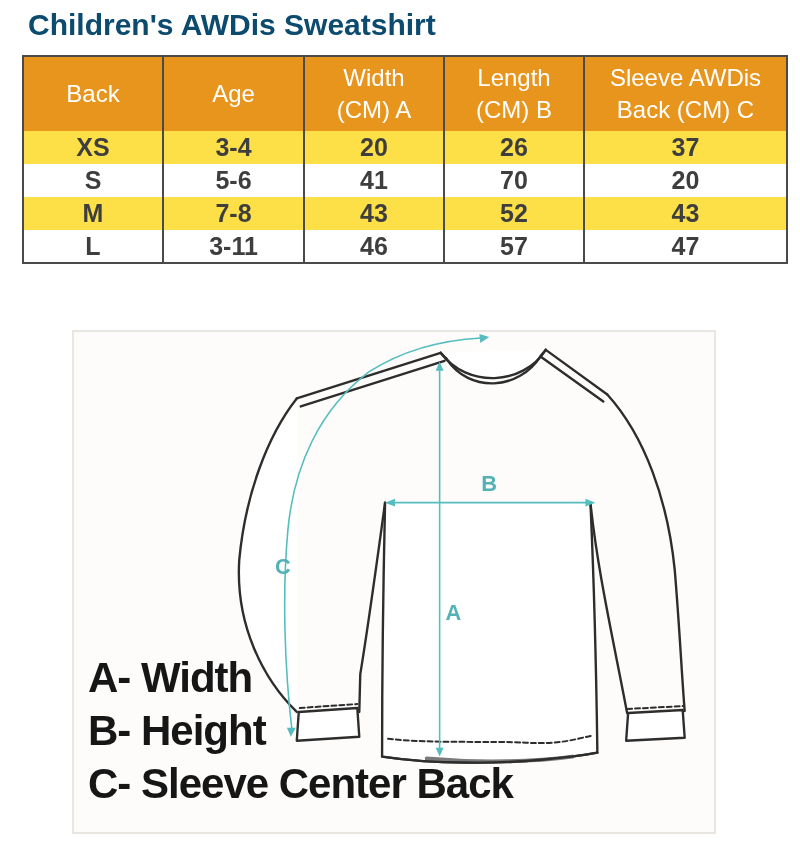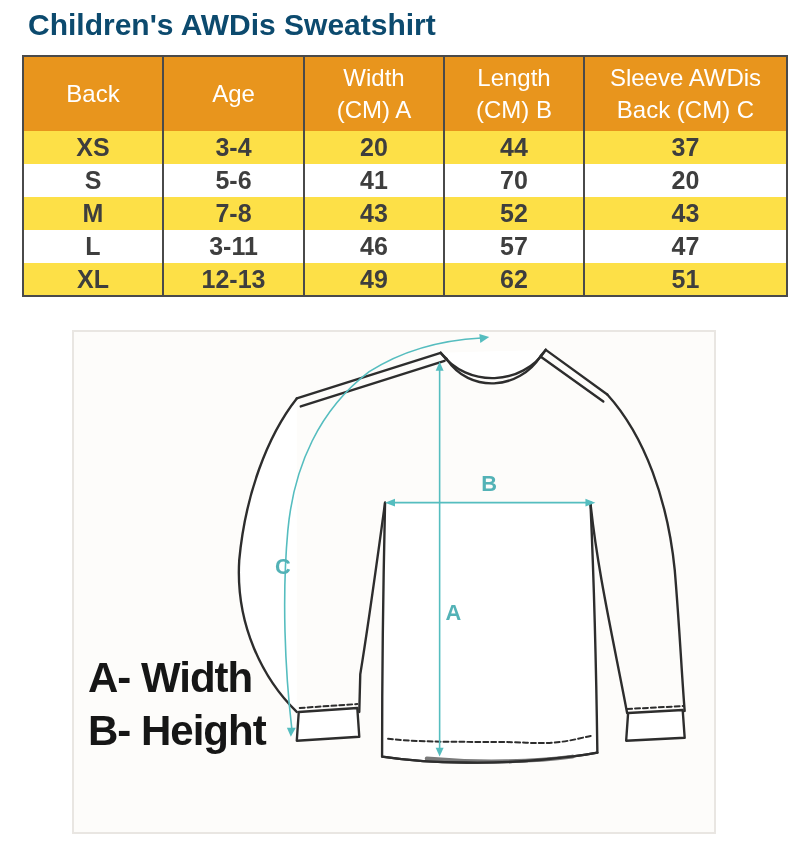--- a/index.html
+++ b/index.html
@@ -79,21 +79,21 @@
         <div>Sleeve AWDis</div>
         <div>Back (CM) C</div>
       </th>
     </tr>
   </thead>
   <tbody>
     <tr class="alt">
       <td>XS</td>
       <td>3-4</td>
       <td>20</td>
-      <td>44</td>
+      <td>26</td>
       <td>37</td>
     </tr>
     <tr class="plain">
       <td>S</td>
       <td>5-6</td>
       <td>41</td>
       <td>70</td>
       <td>20</td>
     </tr>
     <tr class="alt">
@@ -102,27 +102,20 @@
       <td>43</td>
       <td>52</td>
       <td>43</td>
     </tr>
     <tr class="plain">
       <td>L</td>
       <td>3-11</td>
       <td>46</td>
       <td>57</td>
       <td>47</td>
-    </tr>
-    <tr class="alt">
-      <td>XL</td>
-      <td>12-13</td>
-      <td>49</td>
-      <td>62</td>
-      <td>51</td>
     </tr>
   </tbody>
 </table>
 
 <div class="diagram-box">
   <svg width="640" height="500" viewBox="0 0 644 504">
     <g fill="none" stroke="#2d2d2d" stroke-width="2.4" stroke-linecap="round" stroke-linejoin="round">
 
       <path d="M313,172 C311,260 310,345 310,428" fill="#ffffff" stroke="none"></path>
       <path d="M313,172 C311,260 310,345 310,428 C330,431 360,434 395,434 C450,435 505,428 527,424 C526,350 524,260 520,172" fill="#ffffff"></path>
@@ -176,13 +169,14 @@
         <path d="M218,408 L214,399 L223,399 Z" fill="#55bdbf" stroke="none"></path>
       </g>
       <text class="svg-label" x="374" y="290" stroke="none">A</text>
       <text class="svg-label" x="410" y="160" stroke="none">B</text>
       <text class="svg-label" x="202" y="244" stroke="none">C</text>
     </g>
   </svg>
 
   <div class="legend l1">A- Width</div>
   <div class="legend l2">B- Height</div>
+  <div class="legend l3">C- Sleeve Center Back</div>
 </div>
 
 </body></html>

